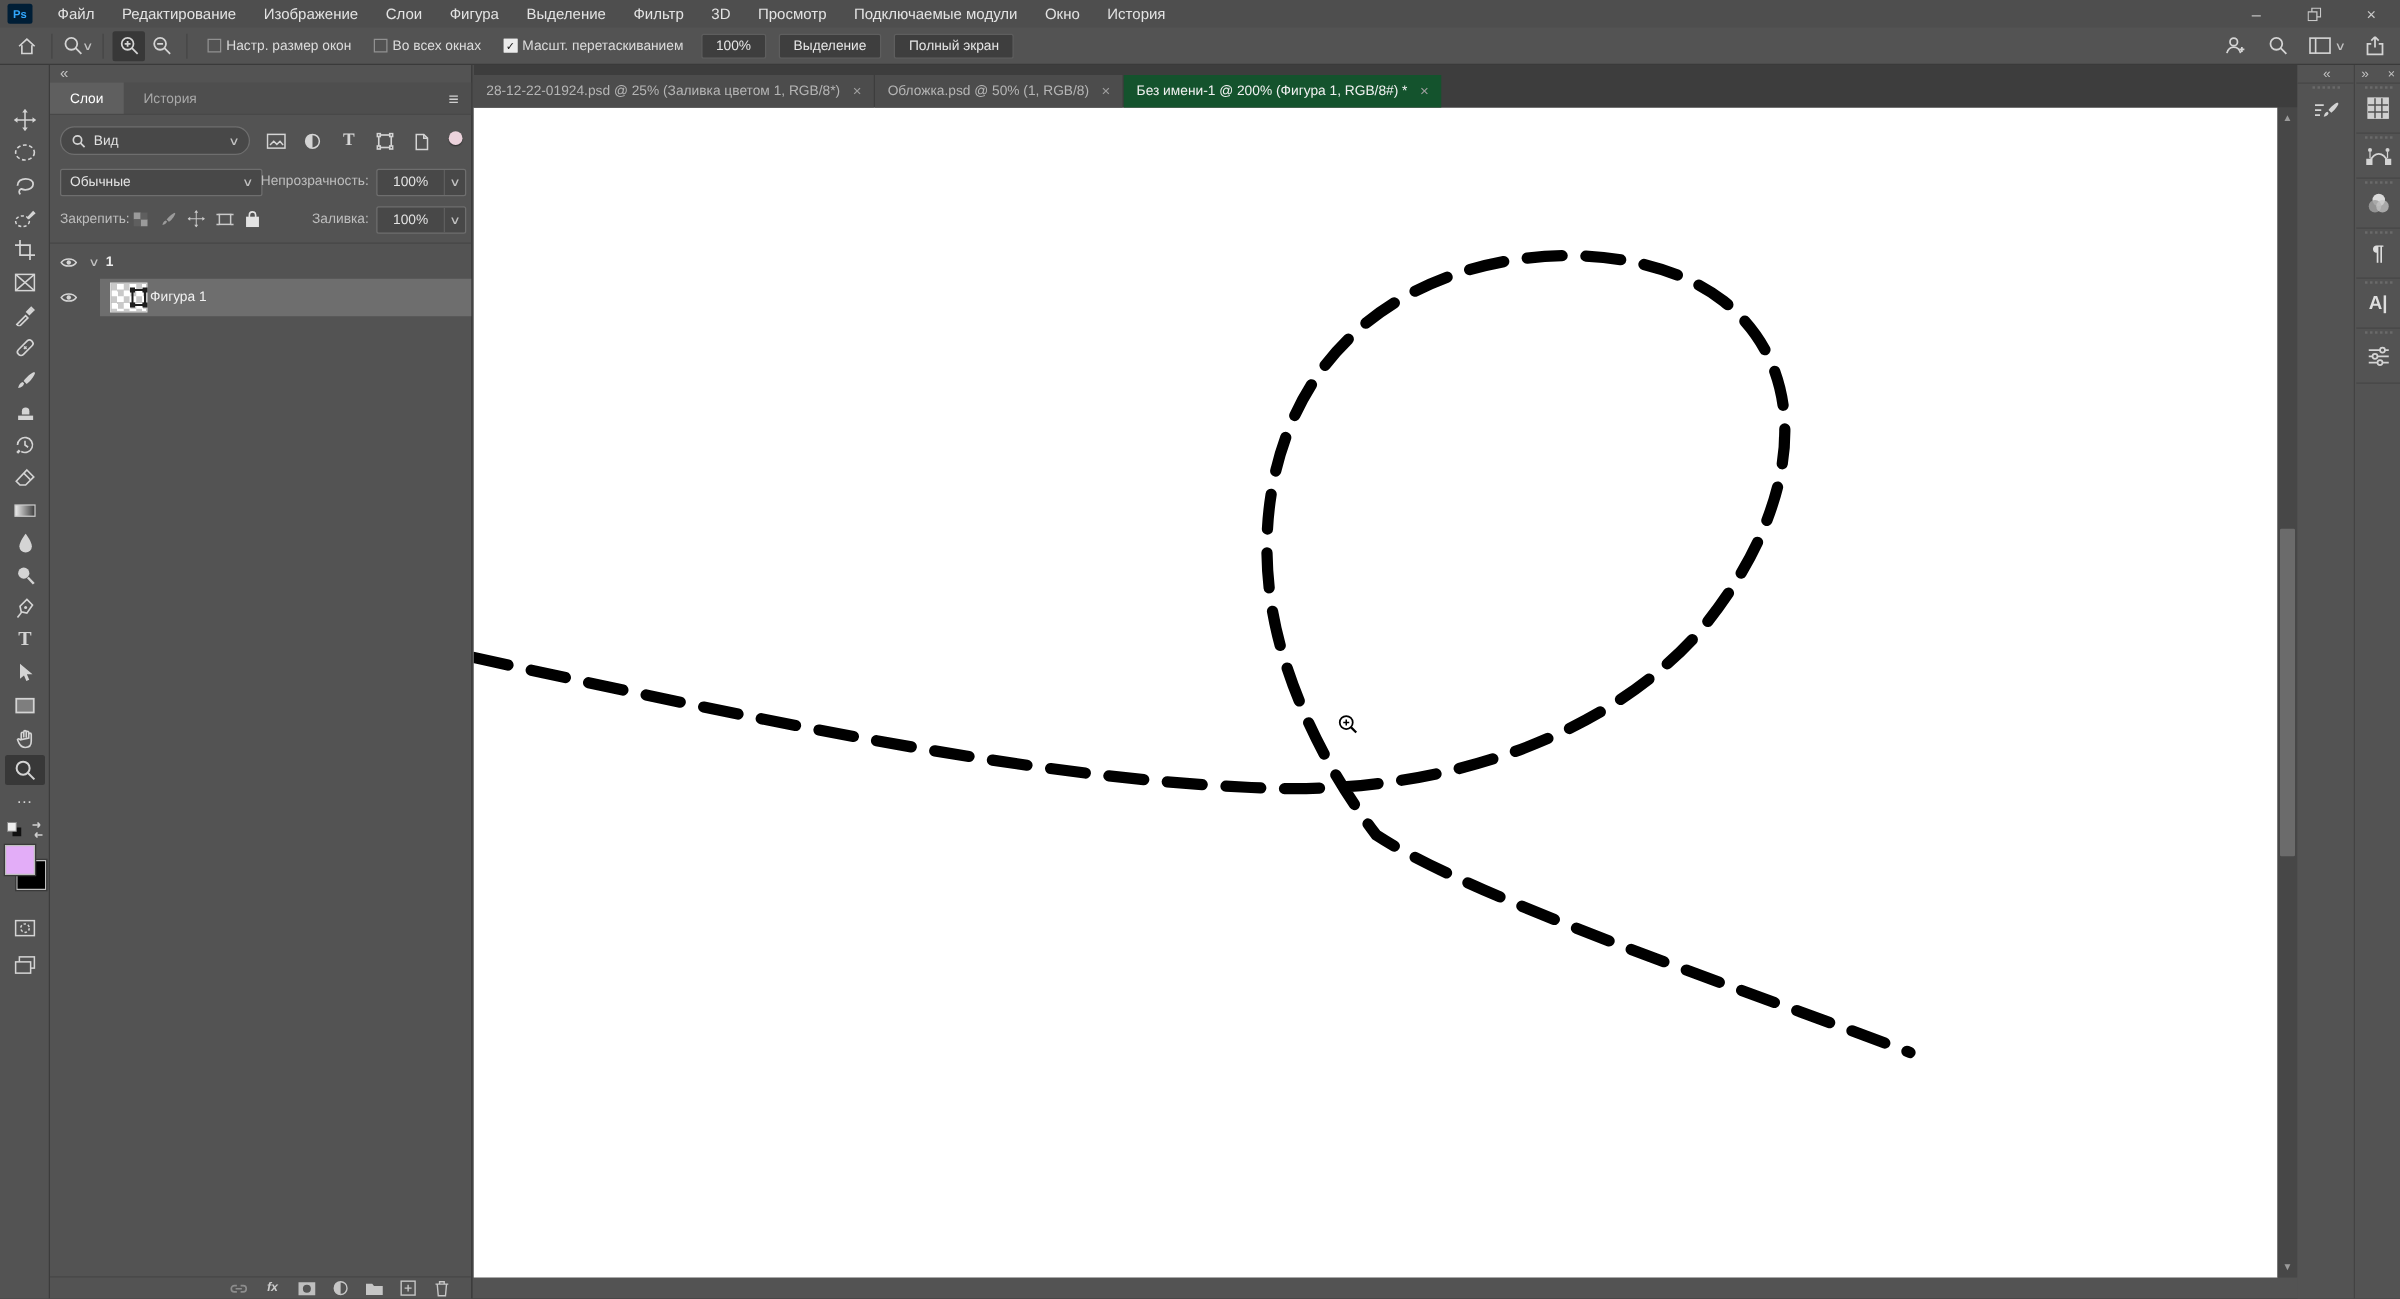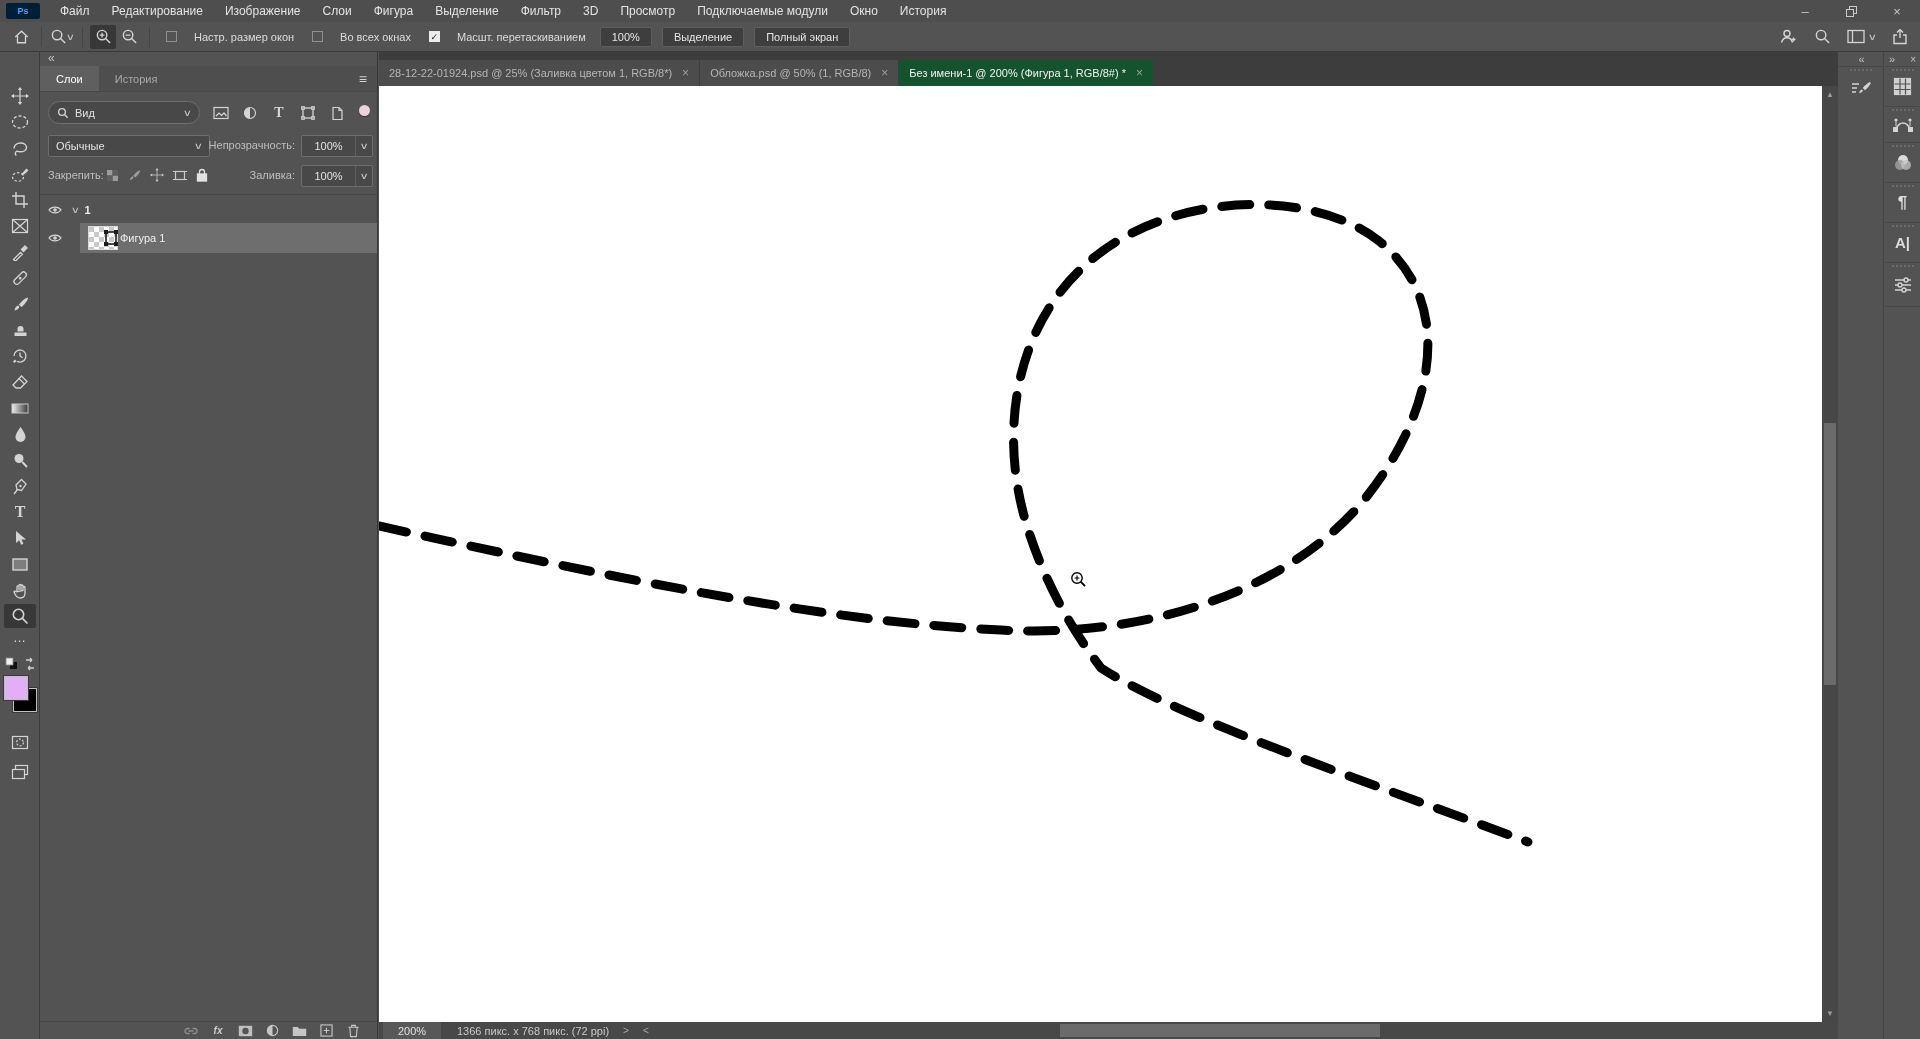--- a/index.html
+++ b/index.html
@@ -6,36 +6,36 @@
   html,body { background:#2b2b2b; }
   .stage { position:relative; width:1920px; height:1039px; overflow:hidden;
            background:#535353; font-family:"Liberation Sans", sans-serif;
            -webkit-font-smoothing:antialiased; user-select:none; }
   svg { display:block; }
   .icon { color:#d4d4d4; }
 
   
   .menubar { position:absolute; top:0; left:0; right:0; height:22px; background:#4e4e4e;
              display:flex; align-items:center; color:#e3e3e3; font-size:12px; z-index:30; }
-  .ps-logo { width:34px; height:16px; border-radius:2px; margin:0 9px 0 6px;
+  .ps-logo { width:20px; height:16px; border-radius:2px; margin:0 9px 0 6px;
              display:flex; align-items:center; justify-content:center;
              font-size:9px; font-weight:bold; background:#001e36; color:#31a8ff; }
   .menu-item { padding:16px 11px; line-height:22px; cursor:default; }
   .win-controls { margin-left:auto; display:flex; height:22px; }
   .win-btn { width:46px; height:22px; display:flex; align-items:center; justify-content:center;
              color:#c9c9c9; font-size:13px; }
 
   
   .optionsbar { position:absolute; top:22px; left:0; right:0; height:30px; background:#535353;
                 border-bottom:1px solid #3a3a3a; display:flex; align-items:center;
                 font-size:11px; color:#dcdcdc; z-index:29; }
   .opt-sep { width:1px; height:20px; background:#454545; margin:0 7px; }
   .tool-chip { width:26px; height:24px; display:flex; align-items:center; justify-content:center; border-radius:2px; }
   .tool-chip.active { background:#383838; }
-  .opt-check { display:flex; align-items:center; gap:17px; margin:0 9px; }
+  .opt-check { display:flex; align-items:center; gap:4px; margin:0 9px; }
   .checkbox { width:11px; height:11px; border:1px solid #919191; background:transparent;
               font-size:9px; line-height:10px; text-align:center; color:transparent; }
   .checkbox.checked { background:#ececec; color:#222; border-color:#ececec; }
   .opt-btn { background:#3e3e3e; border:1px solid #5e5e5e; border-radius:2px; padding:3px 11px;
              margin:0 5px; color:#e5e5e5; font-size:11px; }
   .opt-right { margin-left:auto; display:flex; align-items:center; gap:16px; margin-right:12px; }
 
   
   .toolbar { position:absolute; top:52px; left:0; width:40px; bottom:0; background:#535353;
              border-right:1px solid #3c3c3c; z-index:20; }
@@ -566,27 +566,20 @@
       </g>
     </svg>
   </div>
 
   <div class="vscroll">
     <span class="scroll-arrow" style="top:4px">▲</span>
     <div class="vthumb"></div>
     <span class="scroll-arrow" style="bottom:4px">▼</span>
   </div>
 
-  <div class="statusbar">
-    <div class="zoom-field">200%</div>
-    <span class="doc-info">1366 пикс. x 768 пикс. (72 ppi)</span>
-    <span class="sb-arrow">&gt;</span>
-    <span class="sb-arrow">&lt;</span>
-    <div class="hthumb"></div>
-  </div>
 
   <div class="rightdock">
     <div class="rd-colA">
       <div class="rd-head" style="justify-content:center">«</div>
       <div class="dock-cell" style="height:46px">
         <div class="grip"></div>
         <svg class="icon" width="22" height="20" viewBox="0 0 22 20">
             <path d="M2 4h7M2 8h5M2 12h4" stroke="currentColor" stroke-width="1.4" fill="none"></path>
             <path d="M20 2c-2.5 1-5.8 4-7.2 6l2.2 2.2C17 8.8 19.8 5.4 20.8 3z" fill="currentColor"></path>
             <path d="M12 9.4c-1.6.4-2.5 1.6-3 3.9 2.2-.4 3.4-1.3 3.9-3z" fill="currentColor"></path>

